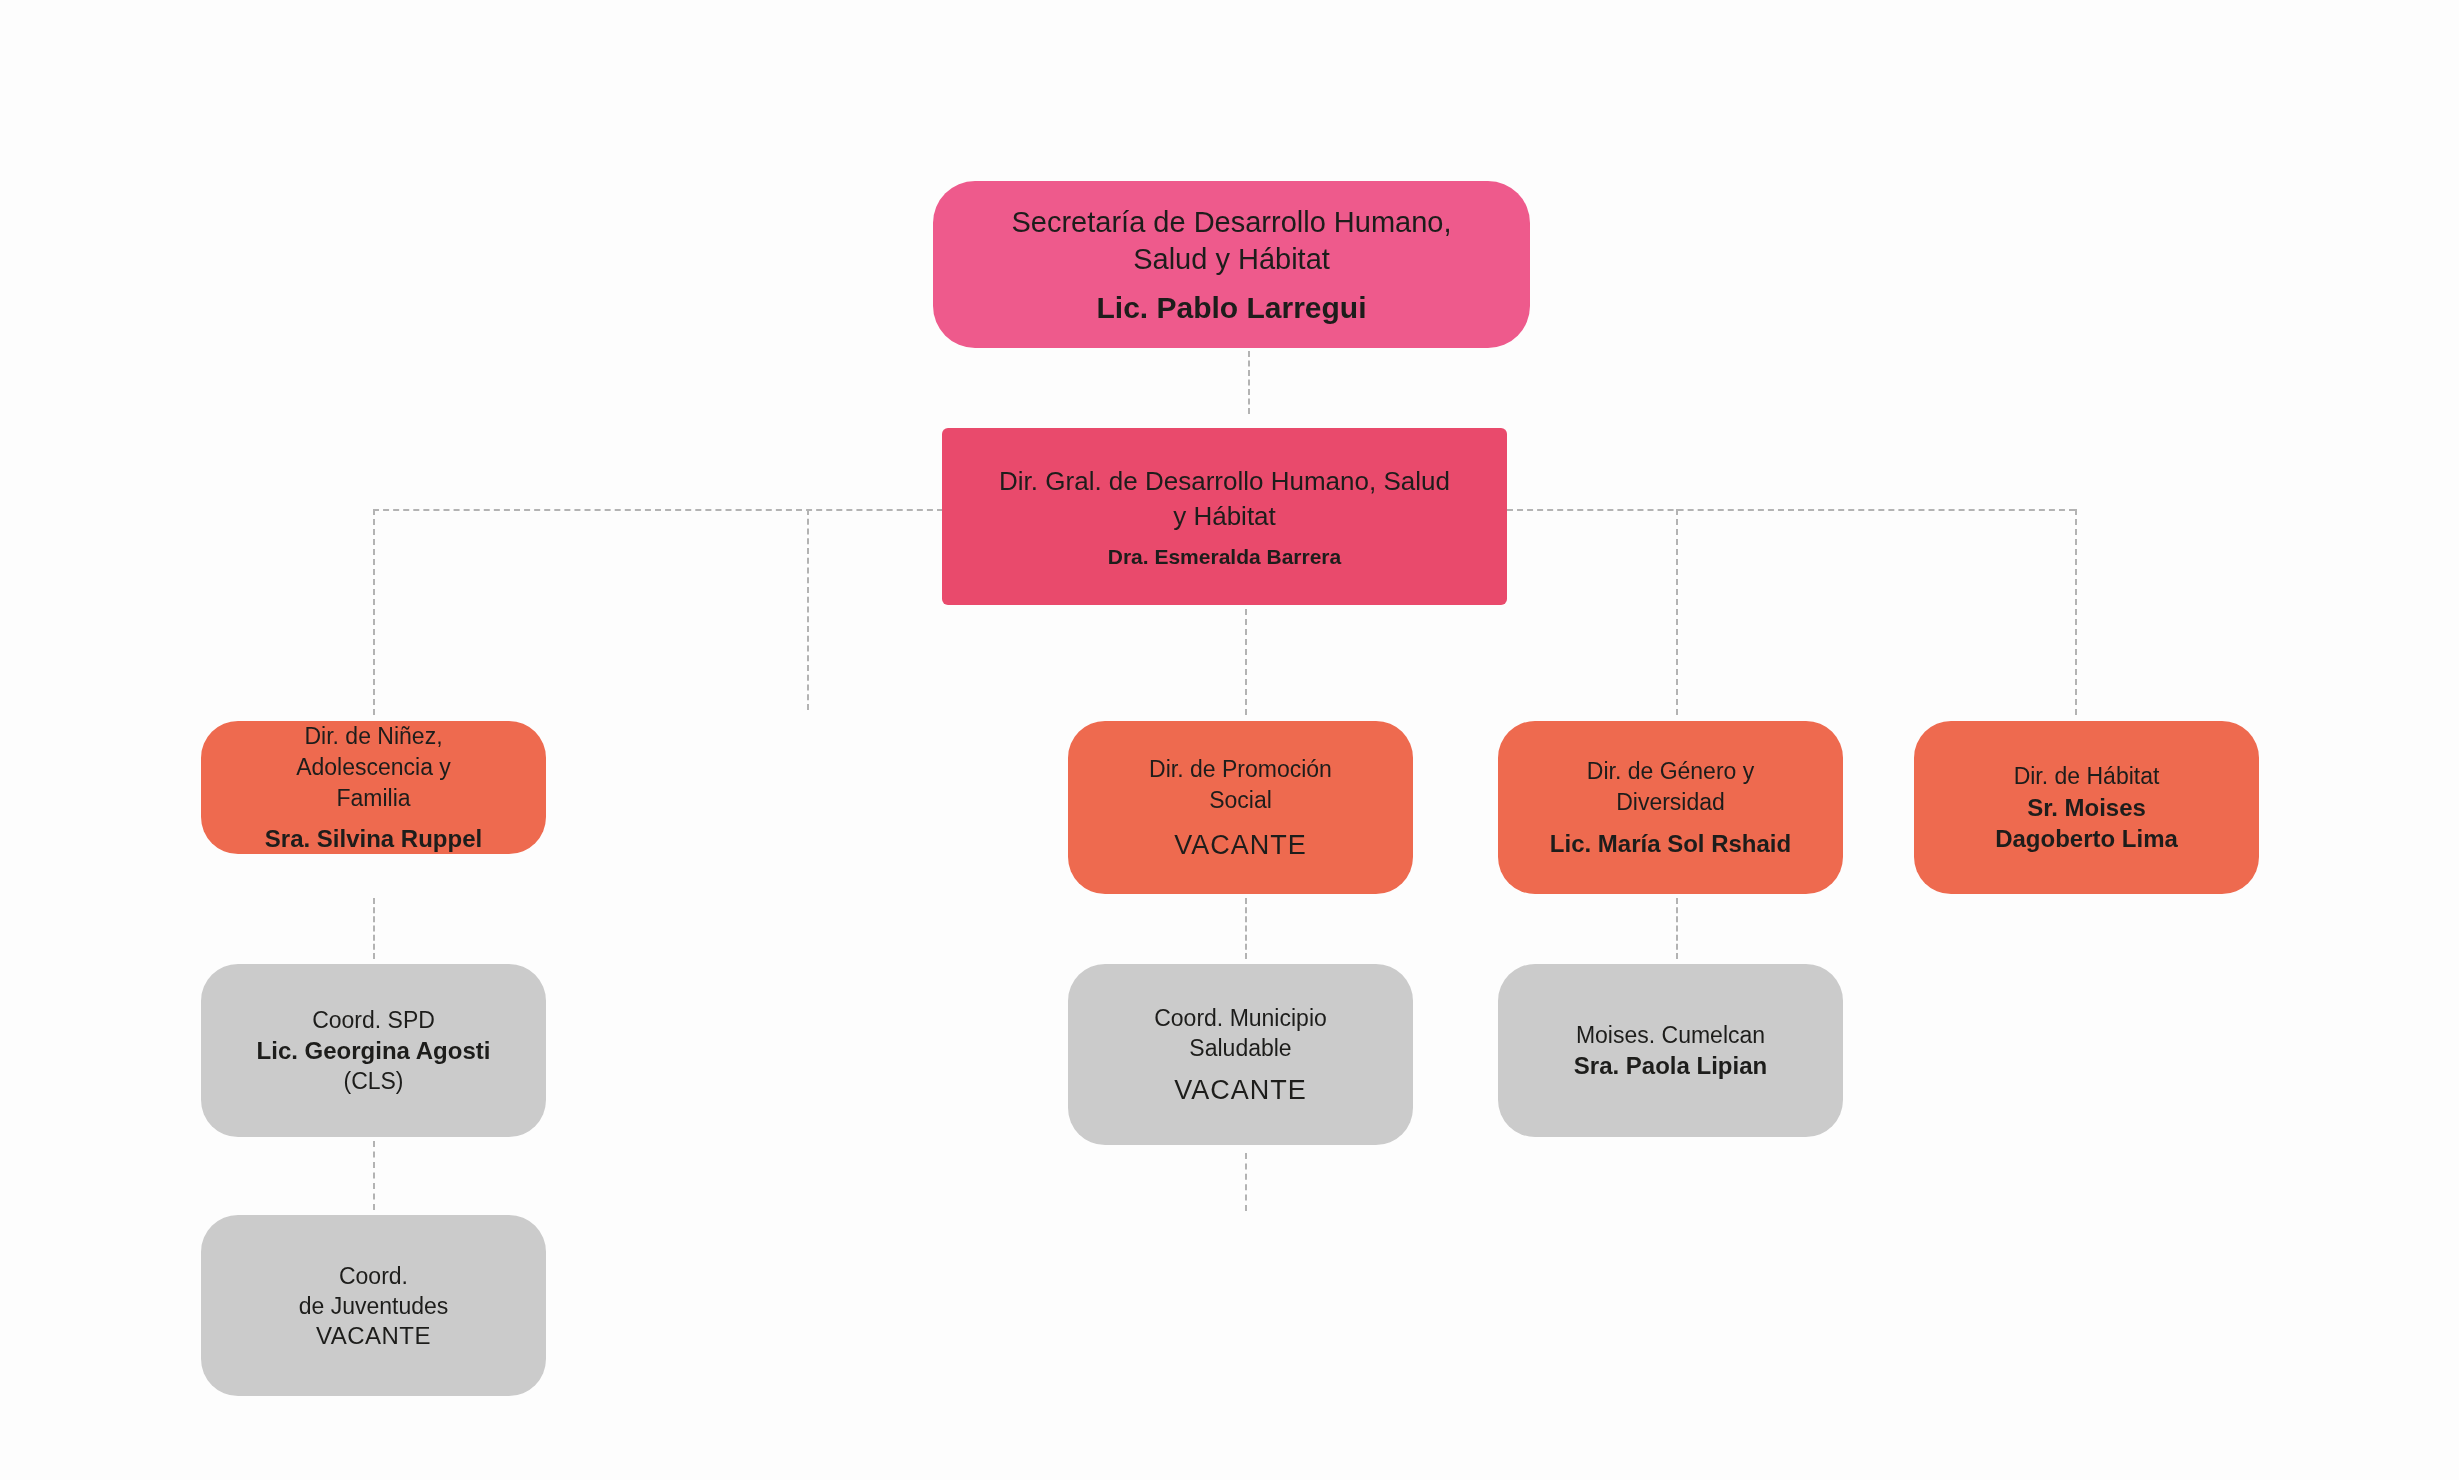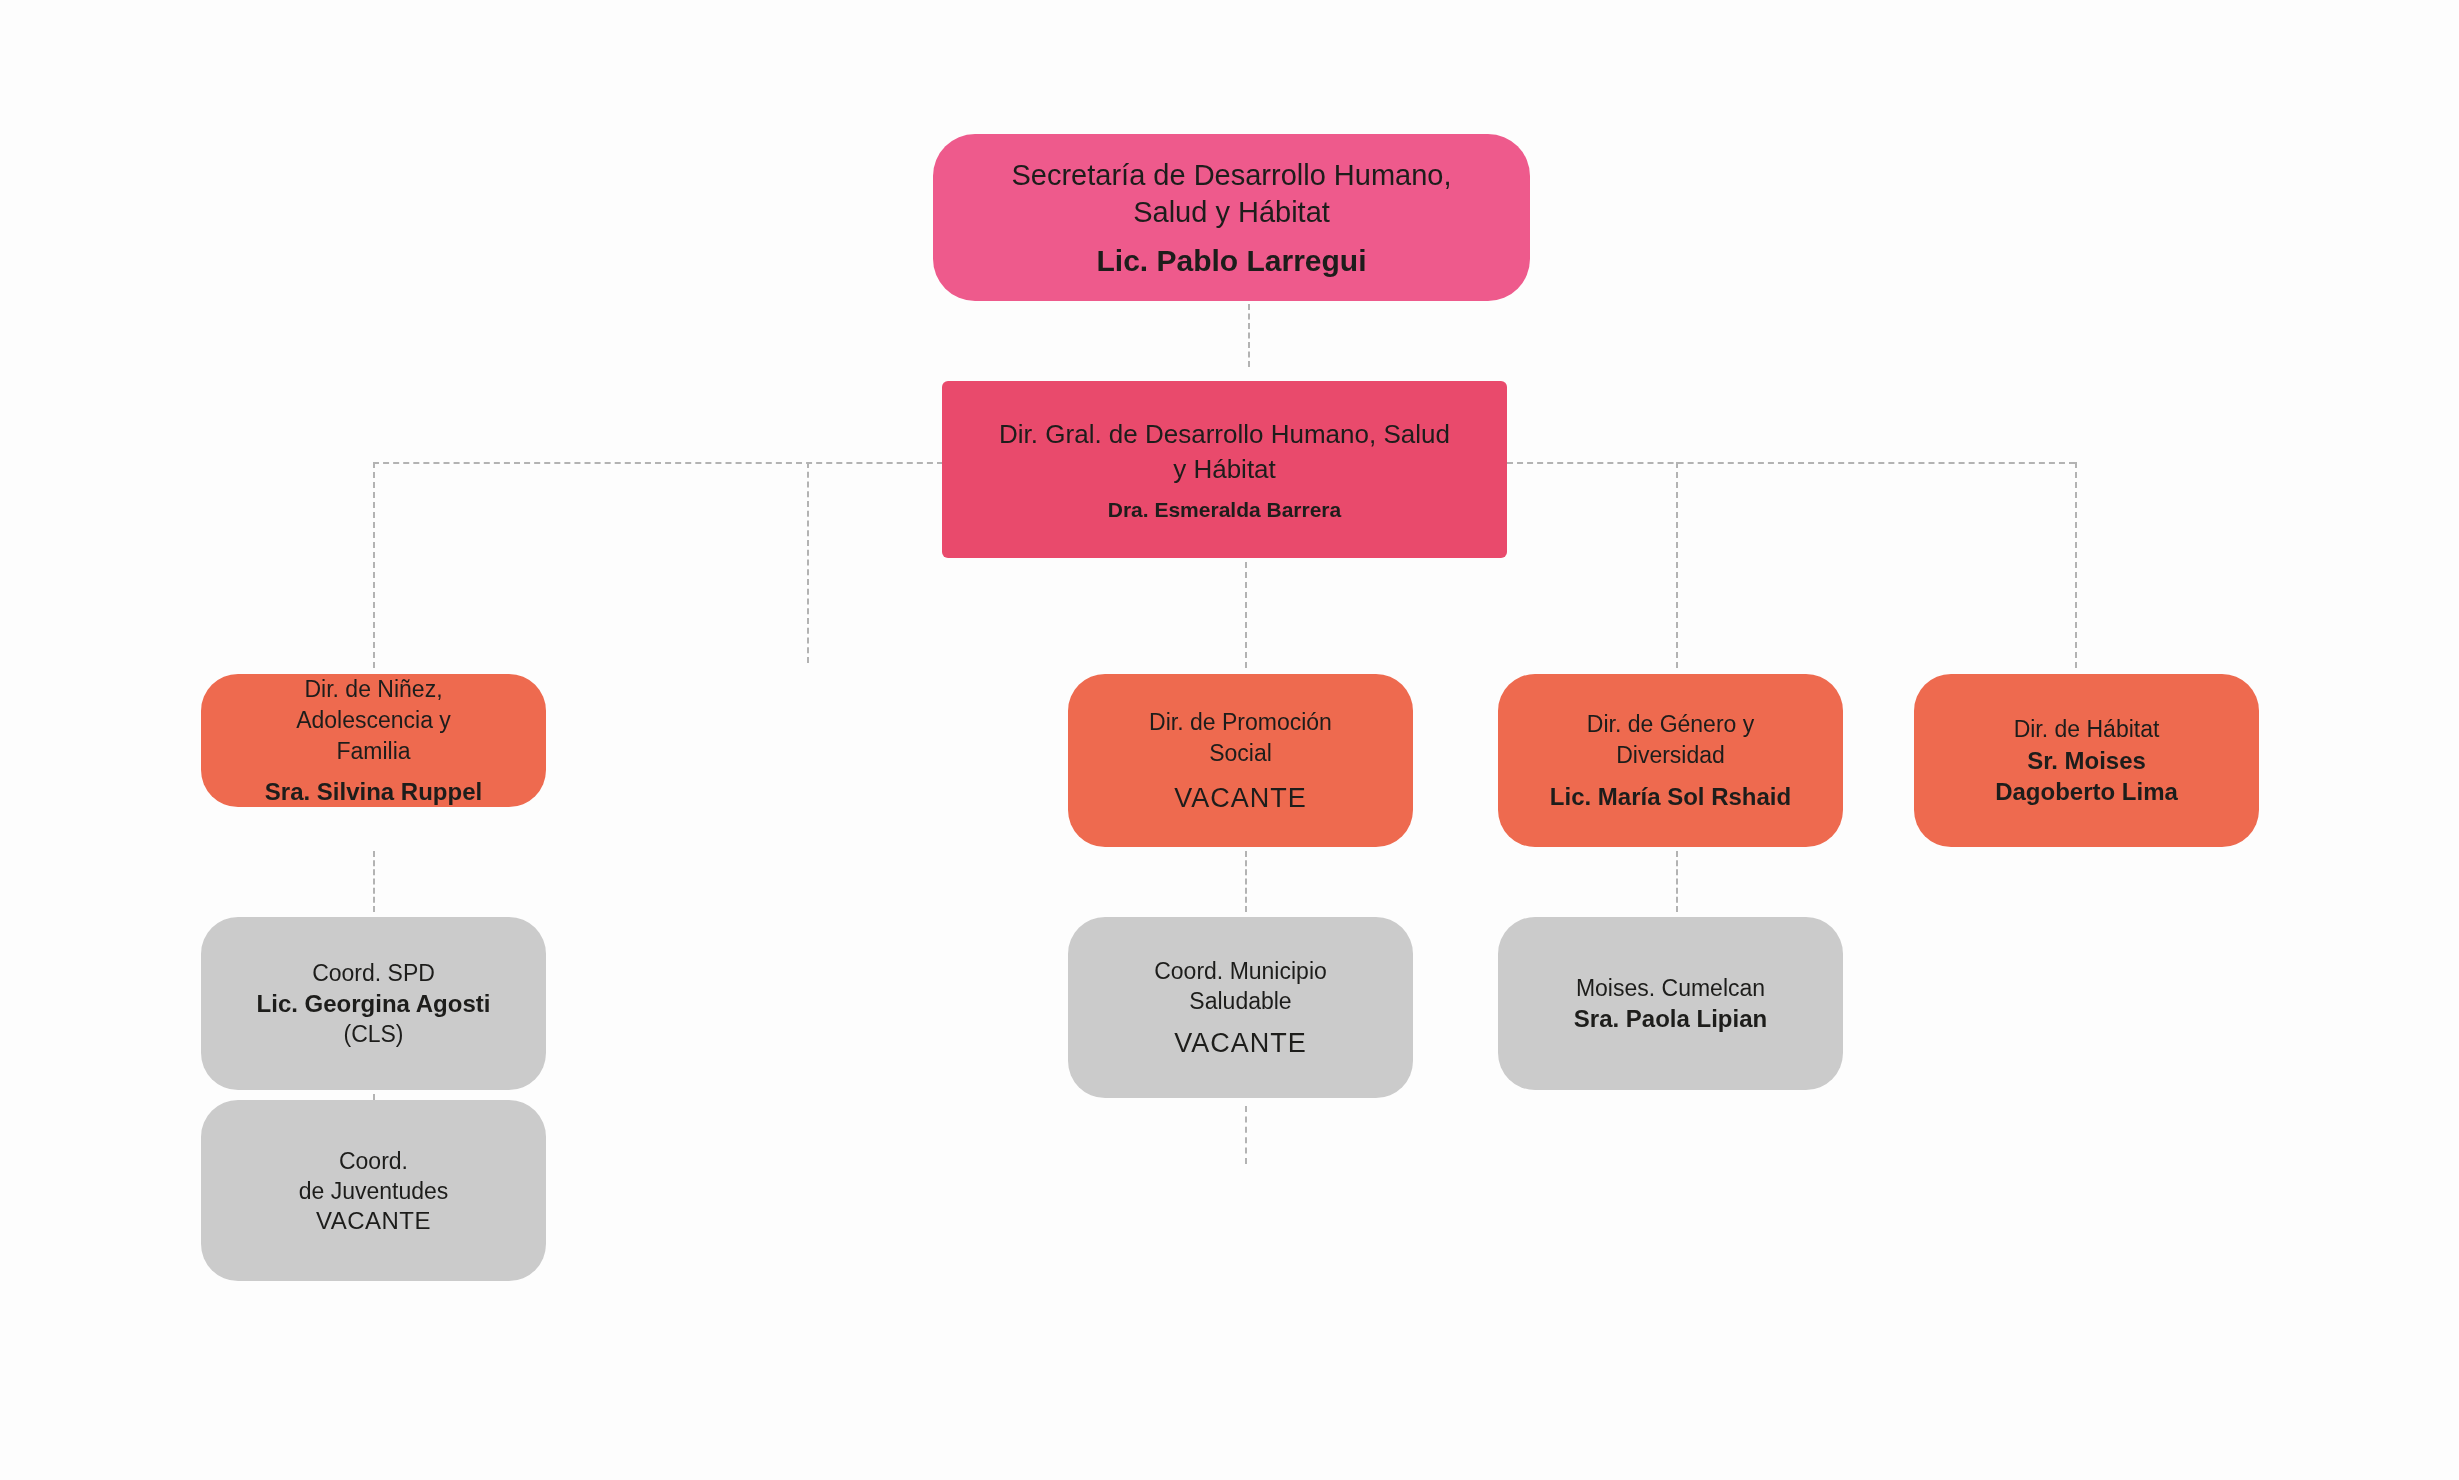--- a/index.html
+++ b/index.html
@@ -4,21 +4,21 @@
 <style>
   html,body{margin:0;padding:0;}
   body{
     width:2459px;height:1480px;
     background:#fdfdfd;
     font-family:"Liberation Sans", sans-serif;
     color:#1d1d1b;
     position:relative;
     overflow:hidden;
   }
-  .canvas{position:absolute;inset:0;}
+  .canvas{position:absolute;inset:0;margin-top:47px;}
 
   
   .node{
     position:absolute;
     display:flex;flex-direction:column;
     align-items:center;justify-content:center;
     text-align:center;
     box-sizing:border-box;
     padding:13.4px 17.3px;
   }
@@ -51,21 +51,21 @@
 
   .coord .t{font-size:23px;line-height:30px;max-width:231px;}
   .coord .p{font-size:24px;line-height:31px;max-width:298px;}
   .coord .note{font-size:23px;line-height:30px;}
   .coord .status{font-size:27px;margin-top:12.5px;letter-spacing:1px;}
   .coord .status-inline{font-size:24px;line-height:30px;letter-spacing:0.5px;}
 
   #n-spd{left:201px;top:917px;width:345px;height:173px;}
   #n-municipio{left:1068px;top:917px;width:345px;height:181px;}
   #n-cumelcan{left:1498px;top:917px;width:345px;height:173px;}
-  #n-juventudes{left:201px;top:1100px;width:345px;height:181px;}
+  #n-juventudes{left:201px;top:1168px;width:345px;height:181px;}
   #n-refugio{left:1068px;top:1168px;width:345px;height:188px;}
 
   
   .vline{position:absolute;width:0;border-left:2.9px dashed var(--c-line,#b3b3b3);}
   .hline{position:absolute;height:0;border-top:2.9px dashed var(--c-line,#b3b3b3);}
 </style>
 </head>
 <body>
 
 <div class="canvas">

